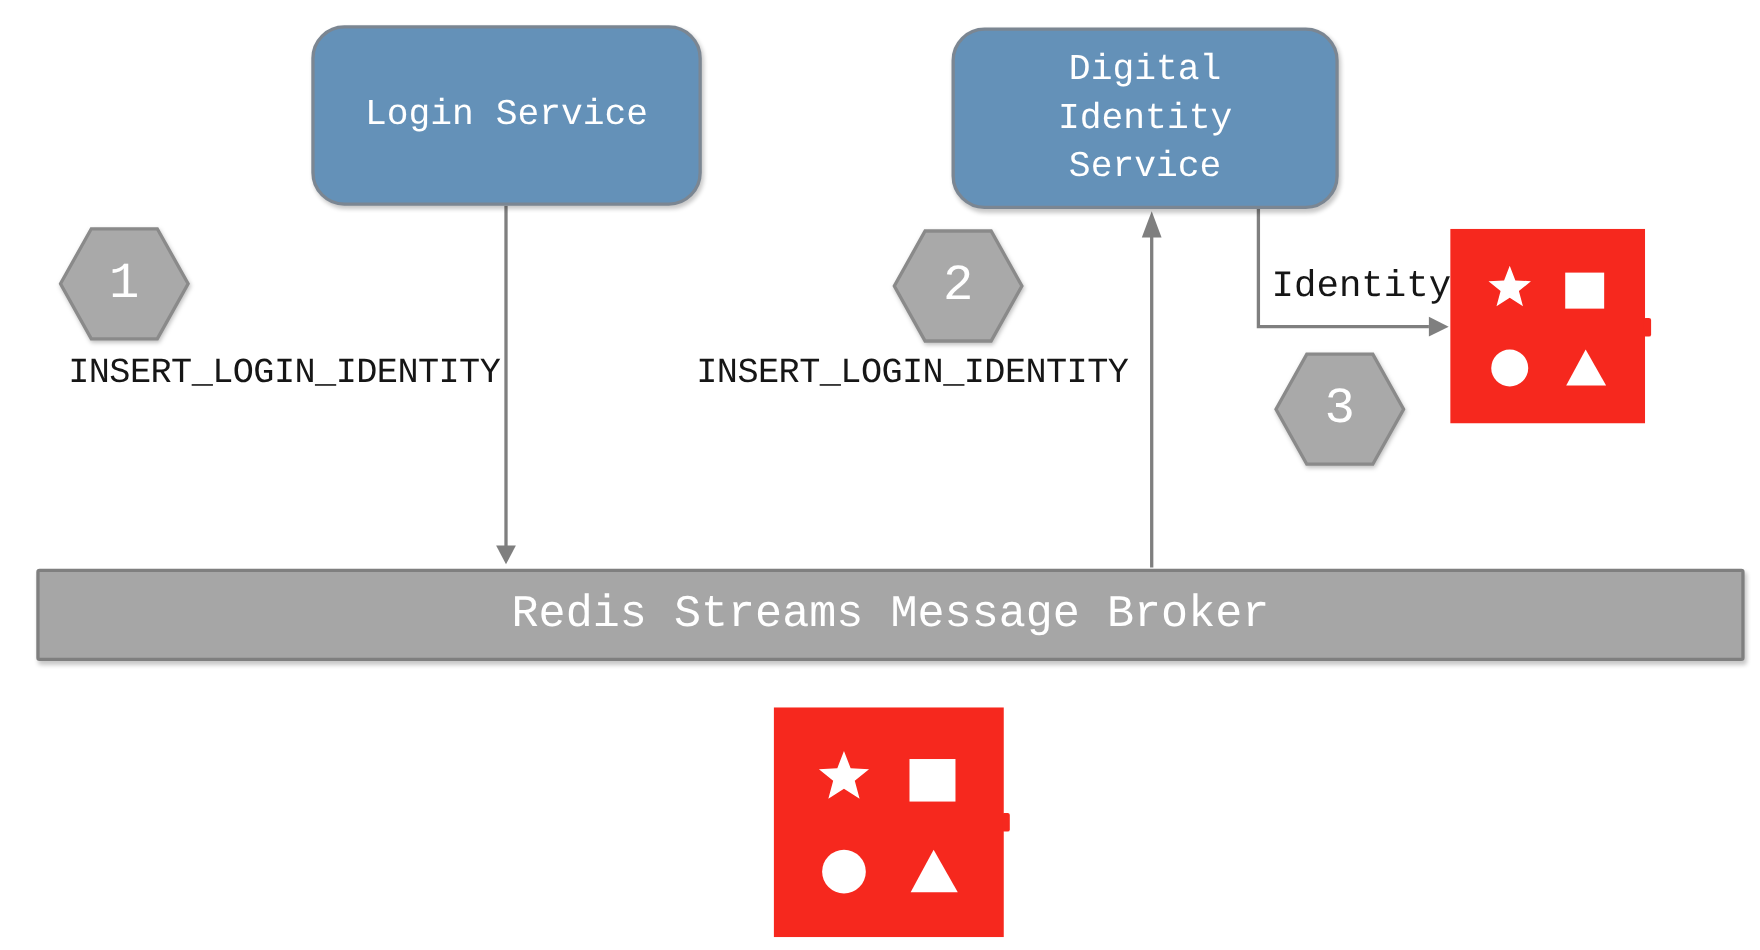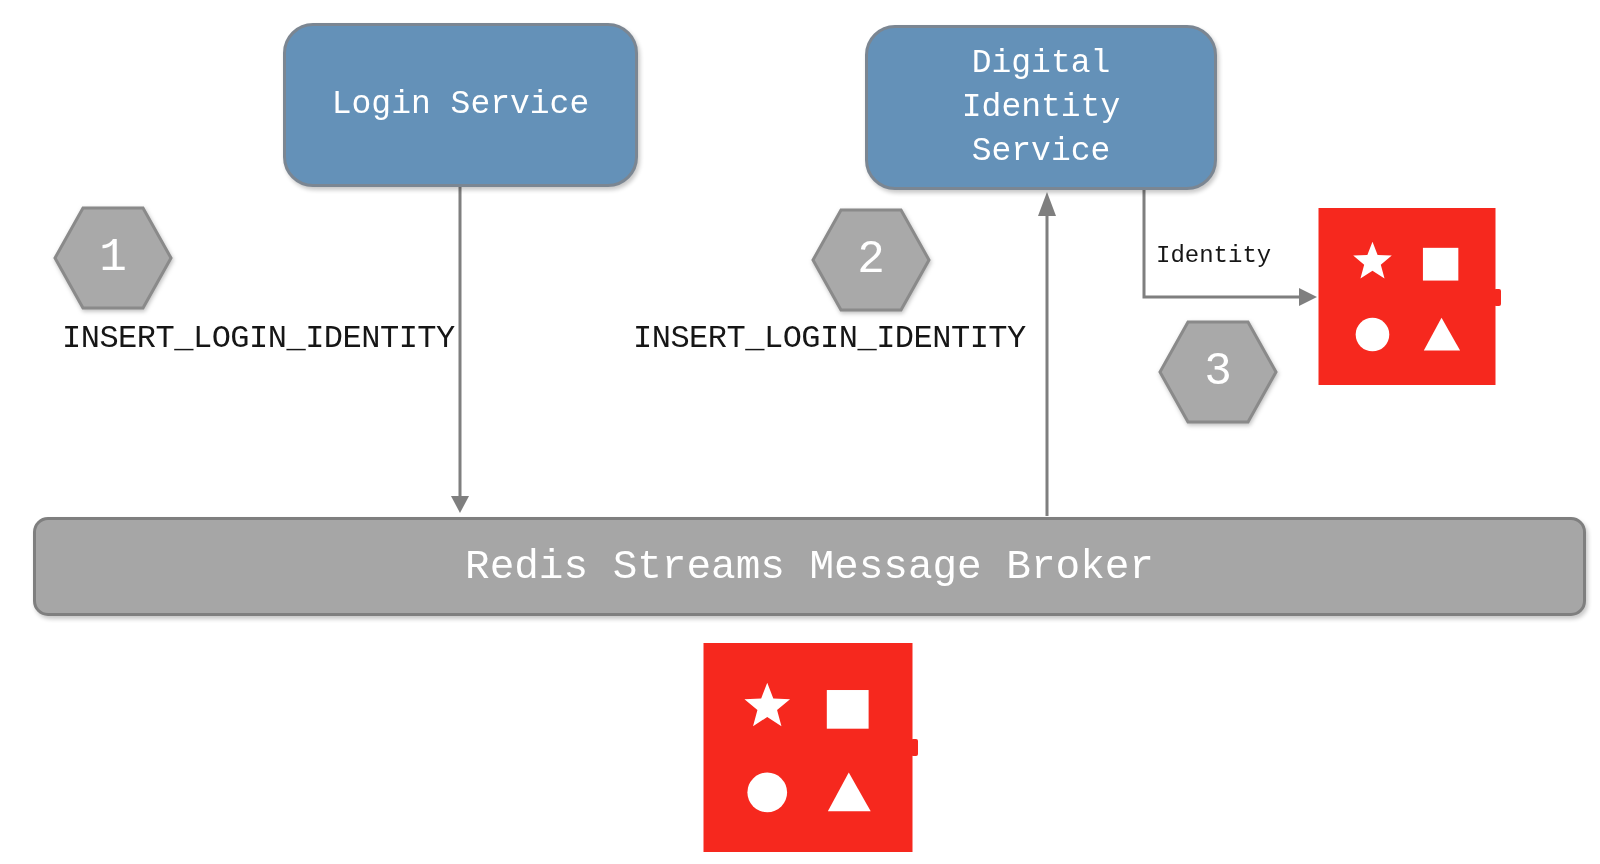--- a/index.html
+++ b/index.html
@@ -27,24 +27,24 @@
     font-size: 33px;
     line-height: 44px;
     box-sizing: border-box;
   }
   .node-login { left: 283px; top: 23px; width: 355px; height: 164px; }
   .node-dis   { left: 865px; top: 25px; width: 352px; height: 165px; padding: 0 24px; }
 
   
   .broker-bar {
     position: absolute;
-    left: 33px; top: 517px; width: 1553px; height: 99px;
+    left: 33px; top: 517px; width: 1553px; height: 84px;
     background: #a6a6a6;
     border: 3px solid #7f7f7f;
-    border-radius: 15px;
+    border-radius: 3px;
     box-shadow: 2px 3px 4px rgba(0,0,0,0.22);
     display: flex;
     align-items: center;
     justify-content: center;
     color: #ffffff;
     font-size: 41px;
     box-sizing: border-box;
   }
 
   
@@ -60,21 +60,21 @@
   .hex-3 { left: 1158px; top: 320px; }
 
   
   .diagram-label {
     position: absolute;
     color: #161616;
     white-space: nowrap;
   }
   .label-insert-1 { left: 62px;  top: 320px; font-size: 32px; letter-spacing: -0.5px; }
   .label-insert-2 { left: 633px; top: 320px; font-size: 32px; letter-spacing: -0.5px; }
-  .label-identity { left: 1156px; top: 242px; width: 150px; text-align: left; font-size: 24px; }
+  .label-identity { left: 1156px; top: 242px; width: 150px; text-align: left; font-size: 34px; }
   .label-json     { left: 1300px; top: 424px; width: 220px; text-align: center; font-size: 35px; }
 
   
   .redis-icon { position: absolute; }
   .redis-icon svg { display: block; width: 100%; height: 100%; }
   .redis-icon-top    { left: 1318px; top: 208px; width: 178px; height: 177px; }
   .redis-icon-bottom { left: 703px;  top: 643px; width: 210px; height: 209px; }
   .edge-mark {
     position: absolute;
     right: -5px; top: 46%;

